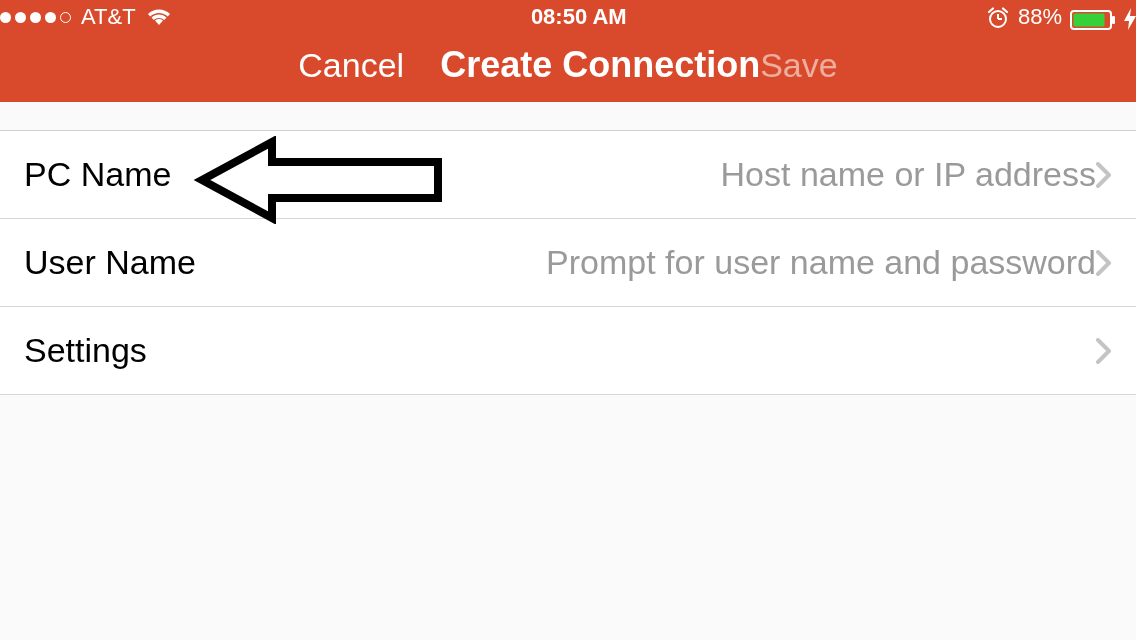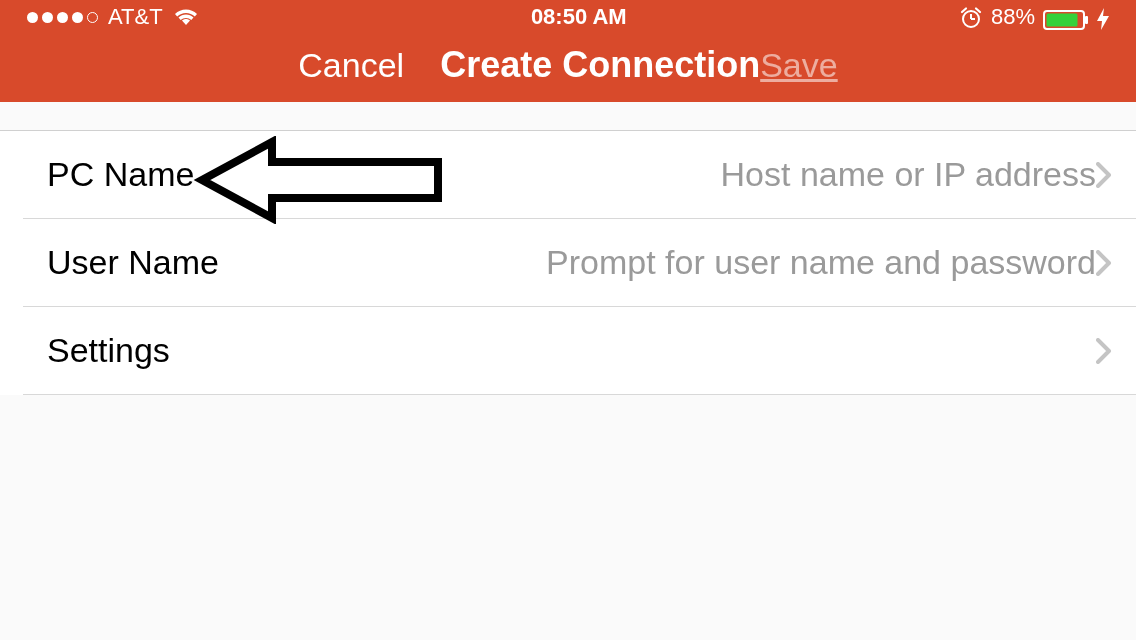--- a/index.html
+++ b/index.html
@@ -13,21 +13,21 @@
   .header {
     background: #d84a2b;
     color: #fff;
     width: 100%;
   }
   .status-bar {
     display: flex;
     align-items: center;
     justify-content: space-between;
     height: 34px;
-    padding: 0 27px;
+    padding: 0 0;
     font-size: 22px;
     font-weight: 400;
   }
   .status-left {
     display: flex;
     align-items: center;
     gap: 10px;
   }
   .signal-dots {
     display: flex;
@@ -59,35 +59,33 @@
     justify-content: center;
     height: 68px;
     padding: 0 30px 6px 30px;
   }
   .nav-left, .nav-right {
     font-size: 34px;
     font-weight: 400;
   }
   .nav-right {
     color: rgba(255,255,255,0.55);
-    text-decoration: underline;
   }
   .nav-title {
     font-size: 36px;
     font-weight: 700;
     margin-left: 36px;
   }
   .content {
     background: #fafafa;
     padding-top: 28px;
   }
   .list {
     background: #fff;
     border-top: 1px solid #d0d0d0;
-    padding-left: 23px;
   }
   .row {
     display: flex;
     align-items: center;
     justify-content: space-between;
     height: 88px;
     padding: 0 24px 0 24px;
     border-bottom: 1px solid #d8d8d8;
     position: relative;
   }

